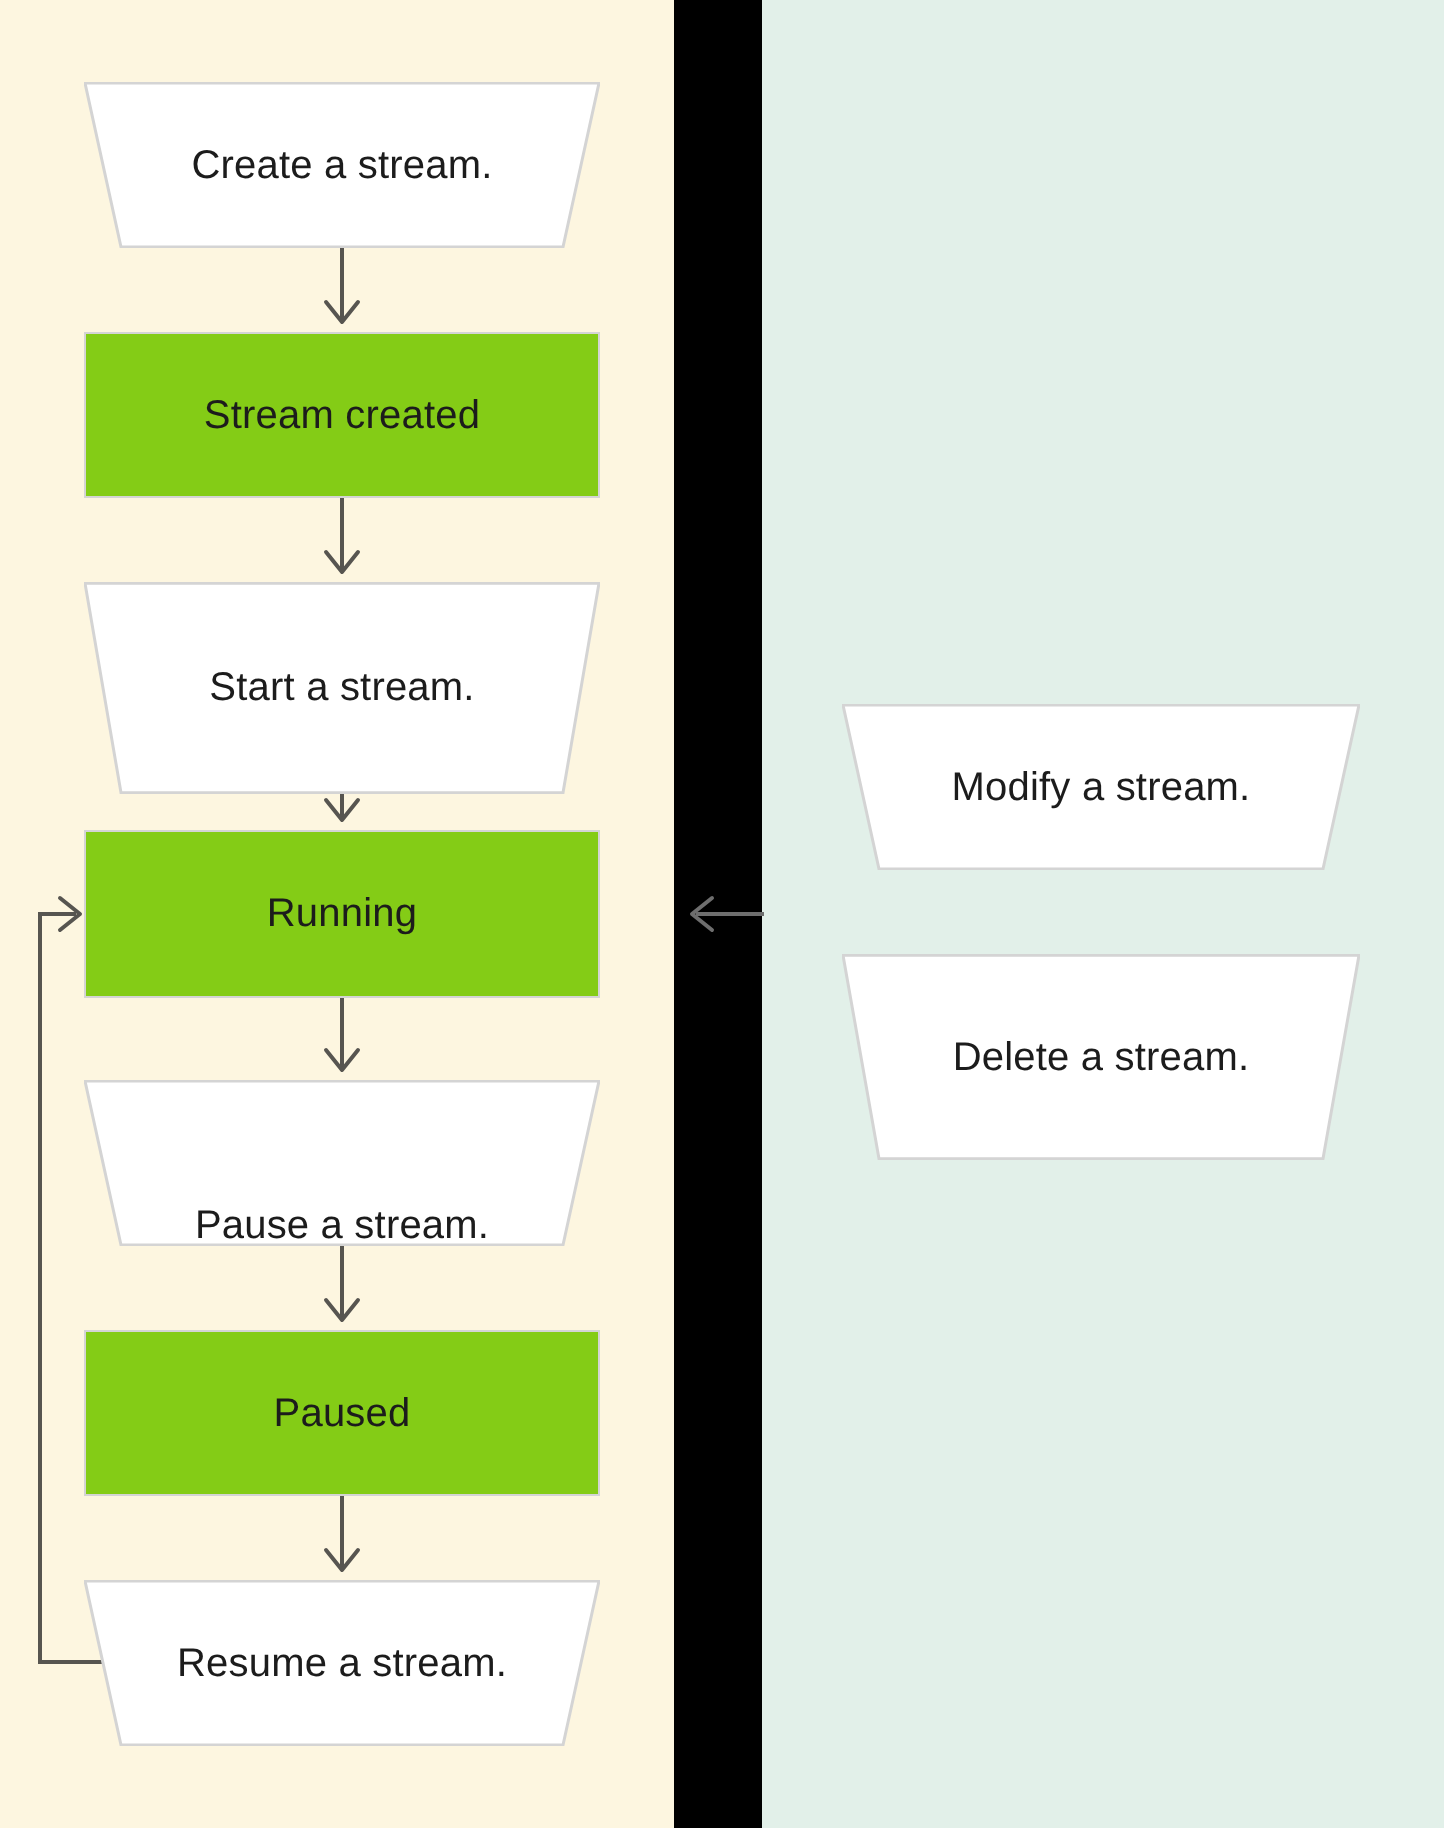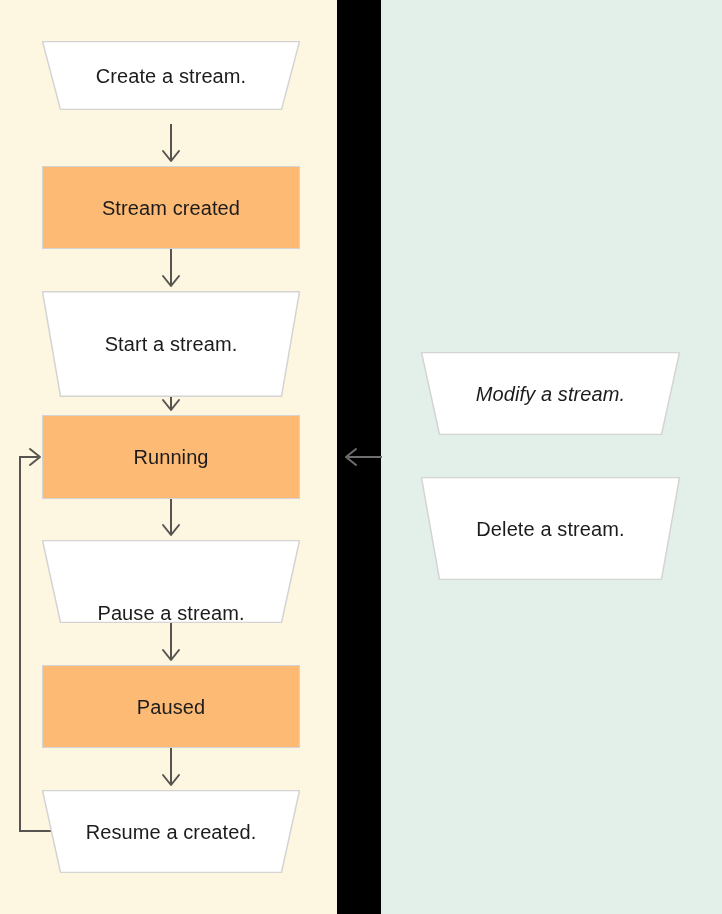--- a/index.html
+++ b/index.html
@@ -37,21 +37,21 @@
     width: 341px;
     background: #e2f0e9;
   }
 
   .node {
     position: absolute;
     box-sizing: border-box;
     display: flex;
     align-items: center;
     justify-content: center;
-    background: #fdba74;
+    background: #84cc16;
     color: #1c1c1c;
     font-size: 20px;
     line-height: 1;
     letter-spacing: 0.1px;
     white-space: nowrap;
   }
   .node-rect {
     border: 1px solid #d4d4d4;
   }
   
@@ -141,21 +141,21 @@
       <polyline class="conn" points="51,831 20,831 20,457 38,457"></polyline>
       <polyline class="conn-head" points="30,449 40,457 30,465"></polyline>
     </g>
 
     <g>
       <line class="conn conn-gray" x1="382" y1="457" x2="348" y2="457"></line>
       <polyline class="conn-head conn-gray" points="356,449 346,457 356,465"></polyline>
     </g>
   </svg>
 
-  <div class="node node-trap" style="left:42px; top:41px; width:258px; height:69px;">
+  <div class="node node-trap" style="left:42px; top:41px; width:258px; height:83px;">
     <svg class="trap-shape" viewBox="0 0 258 83" preserveAspectRatio="none">
       <polygon points="0.5,0.5 257.5,0.5 239.5,82.5 18.5,82.5" fill="#ffffff" stroke="#d4d4d4" stroke-width="1.5" vector-effect="non-scaling-stroke"></polygon>
     </svg>
     <span class="trap-label">Create a stream.</span>
   </div>
 
   <div class="node node-rect" style="left:42px; top:166px; width:258px; height:83px;">
     <span>Stream created</span>
   </div>
 
@@ -178,24 +178,24 @@
   </div>
 
   <div class="node node-rect" style="left:42px; top:665px; width:258px; height:83px;text-align:center;">
     <span>Paused</span>
   </div>
 
   <div class="node node-trap" style="left:42px; top:790px; width:258px; height:83px;">
     <svg class="trap-shape" viewBox="0 0 258 83" preserveAspectRatio="none">
       <polygon points="0.5,0.5 257.5,0.5 239.5,82.5 18.5,82.5" fill="#ffffff" stroke="#d4d4d4" stroke-width="1.5" vector-effect="non-scaling-stroke"></polygon>
     </svg>
-    <span class="trap-label">Resume a created.</span>
-  </div>
-
-  <div class="node node-trap" style="left:421px; top:352px; width:259px; height:83px;font-style:italic;">
+    <span class="trap-label">Resume a stream.</span>
+  </div>
+
+  <div class="node node-trap" style="left:421px; top:352px; width:259px; height:83px;">
     <svg class="trap-shape" viewBox="0 0 259 83" preserveAspectRatio="none">
       <polygon points="0.5,0.5 258.5,0.5 240.5,82.5 18.5,82.5" fill="#ffffff" stroke="#d4d4d4" stroke-width="1.5" vector-effect="non-scaling-stroke"></polygon>
     </svg>
     <span class="trap-label">Modify a stream.</span>
   </div>
 
   <div class="node node-trap" style="left:421px; top:477px; width:259px; height:103px;">
     <svg class="trap-shape" viewBox="0 0 259 83" preserveAspectRatio="none">
       <polygon points="0.5,0.5 258.5,0.5 240.5,82.5 18.5,82.5" fill="#ffffff" stroke="#d4d4d4" stroke-width="1.5" vector-effect="non-scaling-stroke"></polygon>
     </svg>

